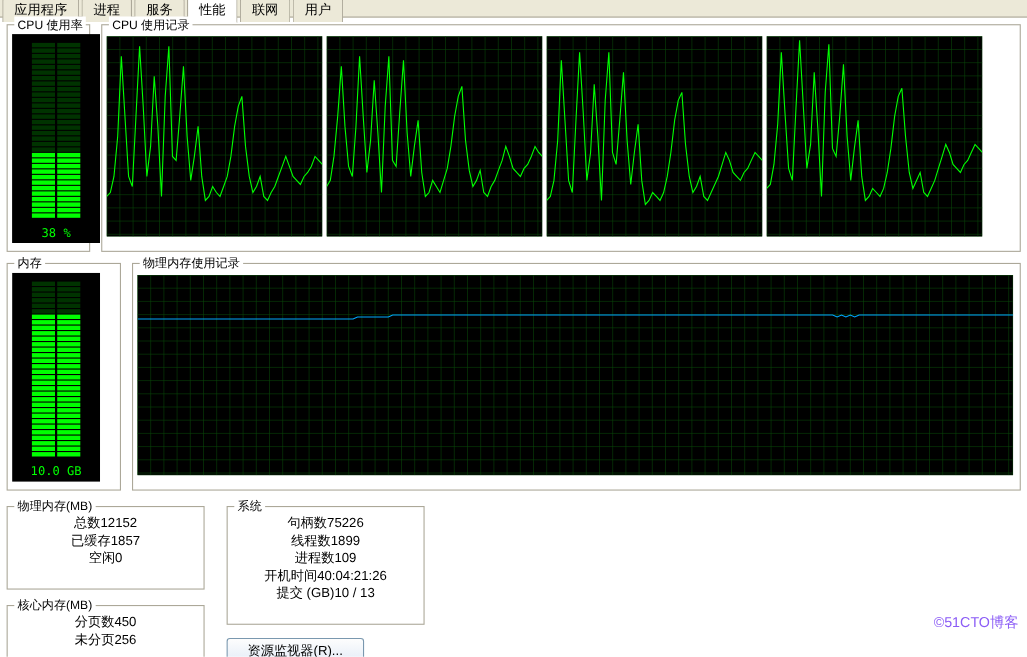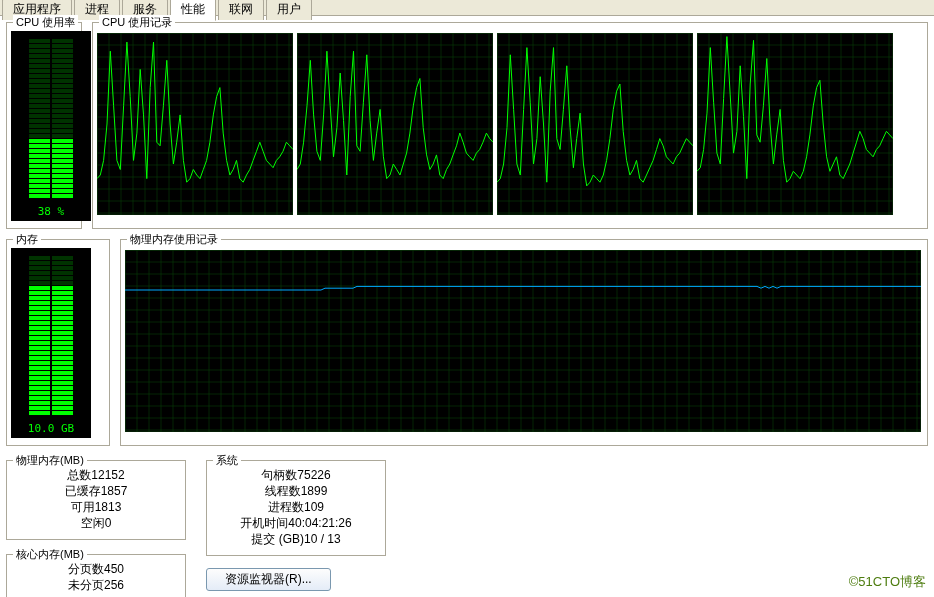--- a/index.html
+++ b/index.html
@@ -74,21 +74,21 @@
   }
   .mem-history-inner { padding-top: 6px; }
 
   .stats-row {
     display: flex;
     gap: 20px;
     margin-top: 6px;
   }
   .stats-block {
     border: 1px solid #aca899;
-    padding: 6px 8px 8px 8px;
+    padding: 6px 8px 20px 8px;
     position: relative;
     width: 180px;
     margin-top: 4px;
   }
   .stats-block .legend {
     font-size: 11px;
   }
   .stat-line {
     display: flex;
     justify-content: center;
@@ -101,22 +101,22 @@
     background: linear-gradient(#fdfdfd,#e4ecf7);
     padding: 2px 18px;
     font-size: 12px;
     cursor: pointer;
     border-radius: 3px;
     margin-top: 12px;
   }
   .watermark {
     position: absolute;
     right: 8px;
-    bottom: 6px;
-    color: #4d7c0f;
+    bottom: 22px;
+    color: #8b5cf6;
     font-size: 13px;
   }
 </style>
 </head>
 <body>
 
 <div class="tabbar" id="tabbar">
     <div class="tab">应用程序</div>
     <div class="tab">进程</div>
     <div class="tab">服务</div>
@@ -530,24 +530,20 @@
         <div id="phys-mem-rows">
             <div class="stat-line">
               <span>总数</span>
               <span>12152</span>
             </div>
             <div class="stat-line">
               <span>已缓存</span>
               <span>1857</span>
             </div>
             <div class="stat-line">
-              <span>可用</span>
-              <span>1813</span>
-            </div>
-            <div class="stat-line">
               <span>空闲</span>
               <span>0</span>
             </div>
           </div>
       </div>
       <div class="stats-block" style="margin-top:14px">
         <span class="legend">核心内存(MB)</span>
         <div id="kernel-mem-rows">
             <div class="stat-line">
               <span>分页数</span>

